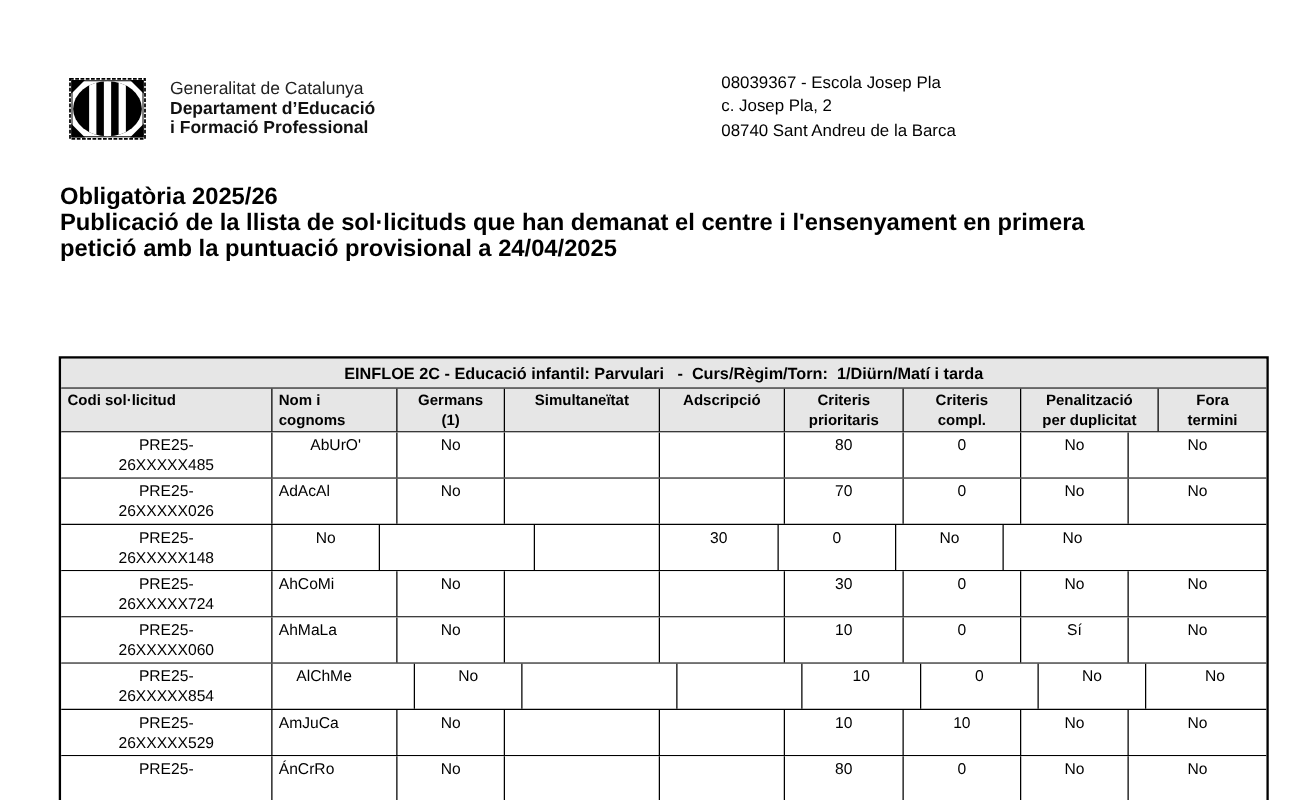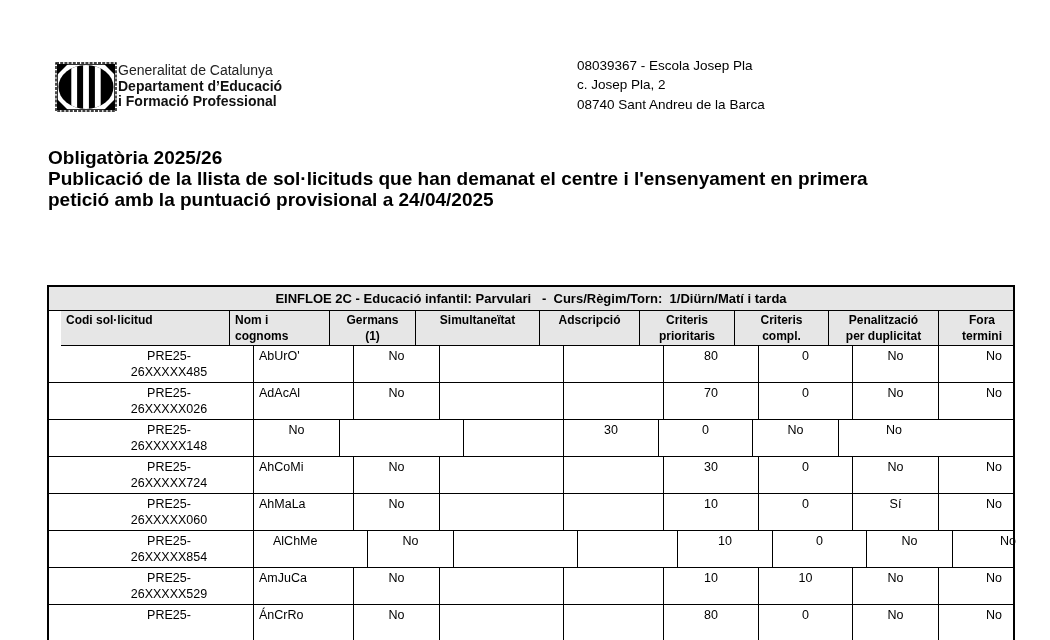--- a/index.html
+++ b/index.html
@@ -5,21 +5,21 @@
   html,body{margin:0;padding:0;}
   body{
     width:1050px;height:640px;position:relative;overflow:hidden;
     background:#ffffff;color:#000;
     font-family:"Liberation Sans","DejaVu Sans",sans-serif;
     -webkit-font-smoothing:antialiased;
   }
   
   .brand{position:absolute;left:55px;top:62px;display:flex;align-items:flex-start;}
   .brand svg{display:block;}
-  .brand-text{margin-left:1px;padding-top:1px;}
+  .brand-text{margin-left:19px;padding-top:1px;}
   .brand-text .org{font-size:14px;line-height:15.5px;color:#222;}
   .brand-text .dept{font-size:14px;line-height:15.5px;font-weight:bold;color:#111;}
   
   .school{position:absolute;left:577px;top:56px;font-size:13.5px;line-height:19.3px;}
   
   .doc-title{position:absolute;left:48px;top:147px;font-size:19px;line-height:21px;font-weight:bold;}
   
   .table-wrap{
     position:absolute;left:47px;top:285px;width:968px;box-sizing:border-box;
     border:2px solid #000;background:#fff;
@@ -27,25 +27,24 @@
   .band{
     background:var(--band-bg,#e6e6e6);
     border-bottom:1.5px solid #000;box-sizing:border-box;
     height:24px;line-height:21px;padding-top:1px;
     font-weight:bold;font-size:13px;text-align:center;white-space:pre;
   }
   .header-row{
     display:flex;height:35px;box-sizing:border-box;
     background:var(--band-bg,#e6e6e6);
     border-bottom:1.5px solid #000;
-    margin-left:12px;
   }
   .trow{
     display:flex;height:37px;box-sizing:border-box;
-    border-bottom:1.5px solid #000;background:#fff;padding-left:36px;
+    border-bottom:1.5px solid #000;background:#fff;
   }
   .cell{
     box-sizing:border-box;flex:0 0 auto;
     border-right:1.5px solid #000;
     padding-top:2px;overflow:hidden;
     font-size:12.5px;line-height:16px;
   }
   .cell:last-child{border-right:none;}
   .h-cell{font-weight:bold;font-size:12px;line-height:15.5px;padding-top:2px;}
   .align-left{text-align:left;padding-left:5px;padding-right:3px;}
@@ -127,21 +126,21 @@
         <div>Fora</div>
         <div>termini</div>
       </div>
     </div>
   <div id="table-body">
       <div class="trow">
         <div class="cell align-center" style="width: 169px;">
           <div>PRE25-</div>
           <div>26XXXXX485</div>
         </div>
-        <div class="cell align-left" style="width: 100px;">AbUrO'</div>
+        <div class="cell align-left" style="width: 100px; text-align: center;">AbUrO'</div>
         <div class="cell align-center" style="width: 86px;">No</div>
         <div class="cell align-center" style="width: 124px;"></div>
         <div class="cell align-center" style="width: 100px;"></div>
         <div class="cell align-center" style="width: 95px;">80</div>
         <div class="cell align-center" style="width: 94px;">0</div>
         <div class="cell align-center" style="width: 86px;">No</div>
         <div class="cell align-center" style="width: 110px;">No</div>
       </div>
       <div class="trow">
         <div class="cell align-center" style="width: 169px;">

